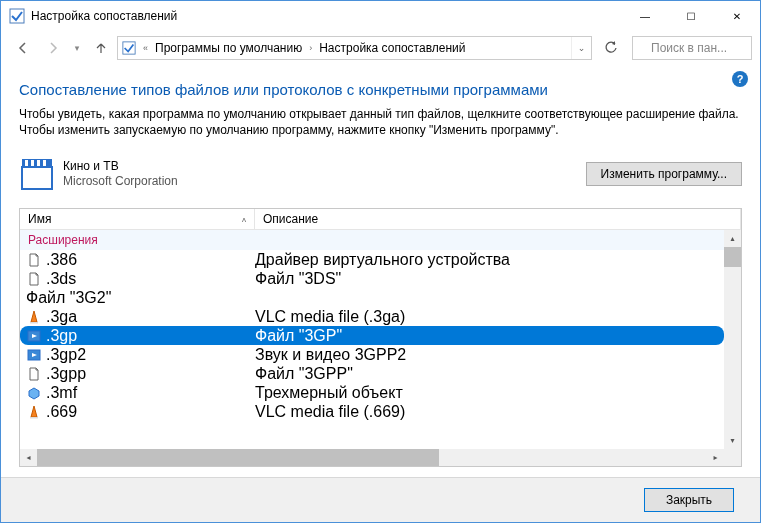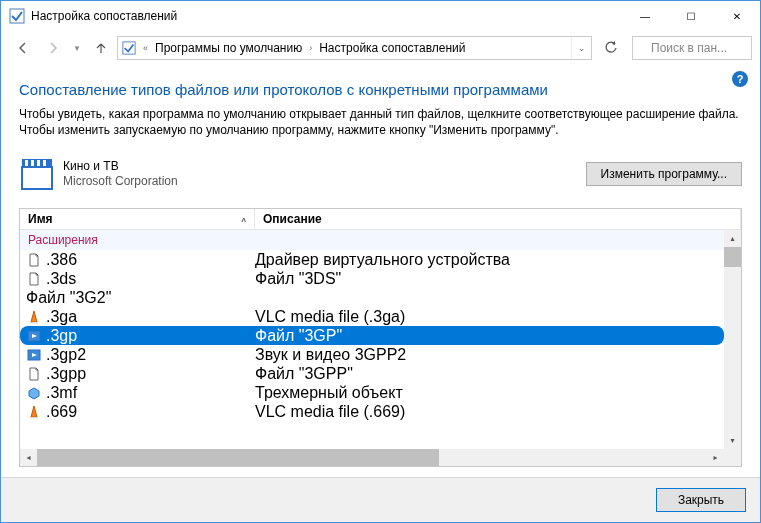--- a/index.html
+++ b/index.html
@@ -29,21 +29,21 @@
   .help-icon { position: absolute; top: 6px; right: 12px; width: 16px; height: 16px; border-radius: 50%; background: #1e74c4; color: #fff; font-size: 11px; font-weight: bold; display: flex; align-items: center; justify-content: center; }
   h1 { color: #0a5bb3; font-size: 15px; font-weight: normal; margin: 10px 0 8px 0; }
   .subtitle { color: #000; font-size: 12px; margin-bottom: 14px; line-height: 1.35; }
   .appbox { display: flex; align-items: center; height: 44px; gap: 8px; margin-bottom: 12px; }
   .app-icon { width: 36px; height: 36px; display: flex; align-items: center; justify-content: center; }
   .app-text { flex: 1; line-height: 1.3; }
   .change-btn { border: 1px solid #adadad; background: #e1e1e1; height: 24px; padding: 0 14px; font-size: 12px; }
   
   .listview { flex: 1; border: 1px solid #c8c8c8; display: flex; flex-direction: column; overflow: hidden; }
   .list-header { display: flex; background: #fff; border-bottom: 1px solid #e5e5e5; font-size: 12px; }
-  .lh-col { padding: 3px 8px; border-right: 1px solid #e5e5e5; position: relative; font-weight: bold; }
+  .lh-col { padding: 3px 8px; border-right: 1px solid #e5e5e5; position: relative; }
   .lh-name { width: 235px; display: flex; align-items: center; }
   .lh-sort { margin-left: auto; font-size: 8px; color: #666; }
   .lh-desc { flex: 1; }
   .list-body { flex: 1; overflow: hidden; position: relative; background: #fff; }
   .group-row { color: #be185d; padding: 3px 8px; background: #f2f8fe; font-size: 12px; }
   .row { display: flex; align-items: flex-end; height: 19px; font-size: 16px; padding-left: 6px; }
   .row.selected { background: #0078d7; color: #fff; border-radius: 8px; }
   .file-icon { width: 16px; height: 16px; margin-right: 4px; display: inline-flex; align-items: center; justify-content: center; flex-shrink: 0; }
   .cell-name { width: 229px; display: flex; align-items: center; overflow: hidden; white-space: nowrap; }
   .cell-desc { flex: 1; white-space: nowrap; overflow: hidden; padding-right: 18px; }
@@ -51,21 +51,21 @@
   .vscroll .btn { height: 17px; background: #f0f0f0; font-size: 8px; display: flex; align-items: center; justify-content: center; color: #555; }
   .vscroll .track { flex: 1; position: relative; }
   .vscroll .thumb { position: absolute; left: 0; right: 0; top: 0; height: 20px; background: #c0c0c0; }
   .hscroll { position: absolute; left: 0; right: 0; bottom: 0; height: 17px; background: #f0f0f0; display: flex; }
   .hscroll .btn { width: 17px; font-size: 8px; display: flex; align-items: center; justify-content: center; color: #555; }
   .hscroll .track { flex: 1; position: relative; }
   .hscroll .thumb { position: absolute; top: 0; bottom: 0; left: 0; width: 60%; background: #c0c0c0; }
   .hscroll .corner { width: 17px; background: #f0f0f0; }
   .list-rows { position: absolute; left: 0; right: 17px; top: 0; bottom: 17px; }
   
-  .footer { border-top: 1px solid #d8d8d8; background: #f0f0f0; padding: 10px 14px; display: flex; justify-content: flex-end; }
+  .footer { border-top: 1px solid #d8d8d8; background: #f0f0f0; padding: 10px 26px; display: flex; justify-content: flex-end; }
   .close-btn { border: 1px solid #0078d7; background: #e1e1e1; height: 24px; width: 90px; font-size: 12px; }
   
   svg { display: block; }
 </style>
 </head>
 <body>
 
 <div class="window">
 
   <div class="titlebar">

